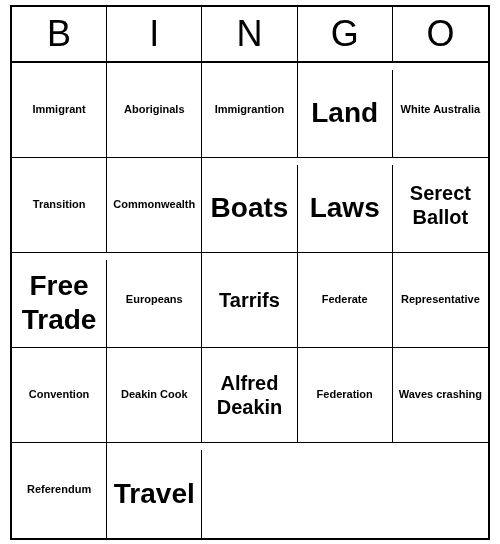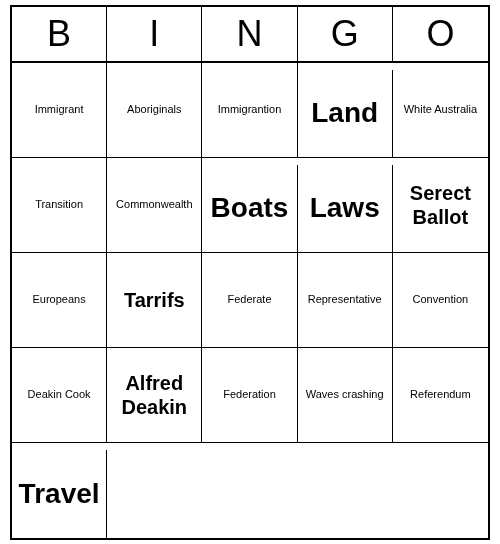--- a/index.html
+++ b/index.html
@@ -51,20 +51,21 @@
       border-right: 1px solid #000;
       border-bottom: 1px solid #000;
       min-height: 88px;
       display: flex;
       align-items: center;
       justify-content: center;
       text-align: center;
       padding: 4px 3px;
       font-size: 13px;
       line-height: 1.2;
+      font-weight: bold;
     }
 
     .bingo-cell:nth-child(5n) {
       border-right: none;
     }
 
     .bingo-cell:nth-child(n+21) {
       border-bottom: none;
     }
 
@@ -98,20 +99,21 @@
   <div class="bingo-cell small-text">Immigrant</div>
       <div class="bingo-cell small-text">Aboriginals</div>
       <div class="bingo-cell small-text">Immigrantion</div>
       <div class="bingo-cell large-text">Land</div>
       <div class="bingo-cell small-text">White Australia</div>
       <div class="bingo-cell small-text">Transition</div>
       <div class="bingo-cell small-text">Commonwealth</div>
       <div class="bingo-cell large-text">Boats</div>
       <div class="bingo-cell large-text">Laws</div>
       <div class="bingo-cell medium-text">Serect Ballot</div>
+      <div class="bingo-cell large-text">Free Trade</div>
       <div class="bingo-cell small-text">Europeans</div>
       <div class="bingo-cell medium-text">Tarrifs</div>
       <div class="bingo-cell small-text">Federate</div>
       <div class="bingo-cell small-text">Representative</div>
       <div class="bingo-cell small-text">Convention</div>
       <div class="bingo-cell small-text">Deakin Cook</div>
       <div class="bingo-cell medium-text">Alfred Deakin</div>
       <div class="bingo-cell small-text">Federation</div>
       <div class="bingo-cell small-text">Waves crashing</div>
       <div class="bingo-cell small-text">Referendum</div>

